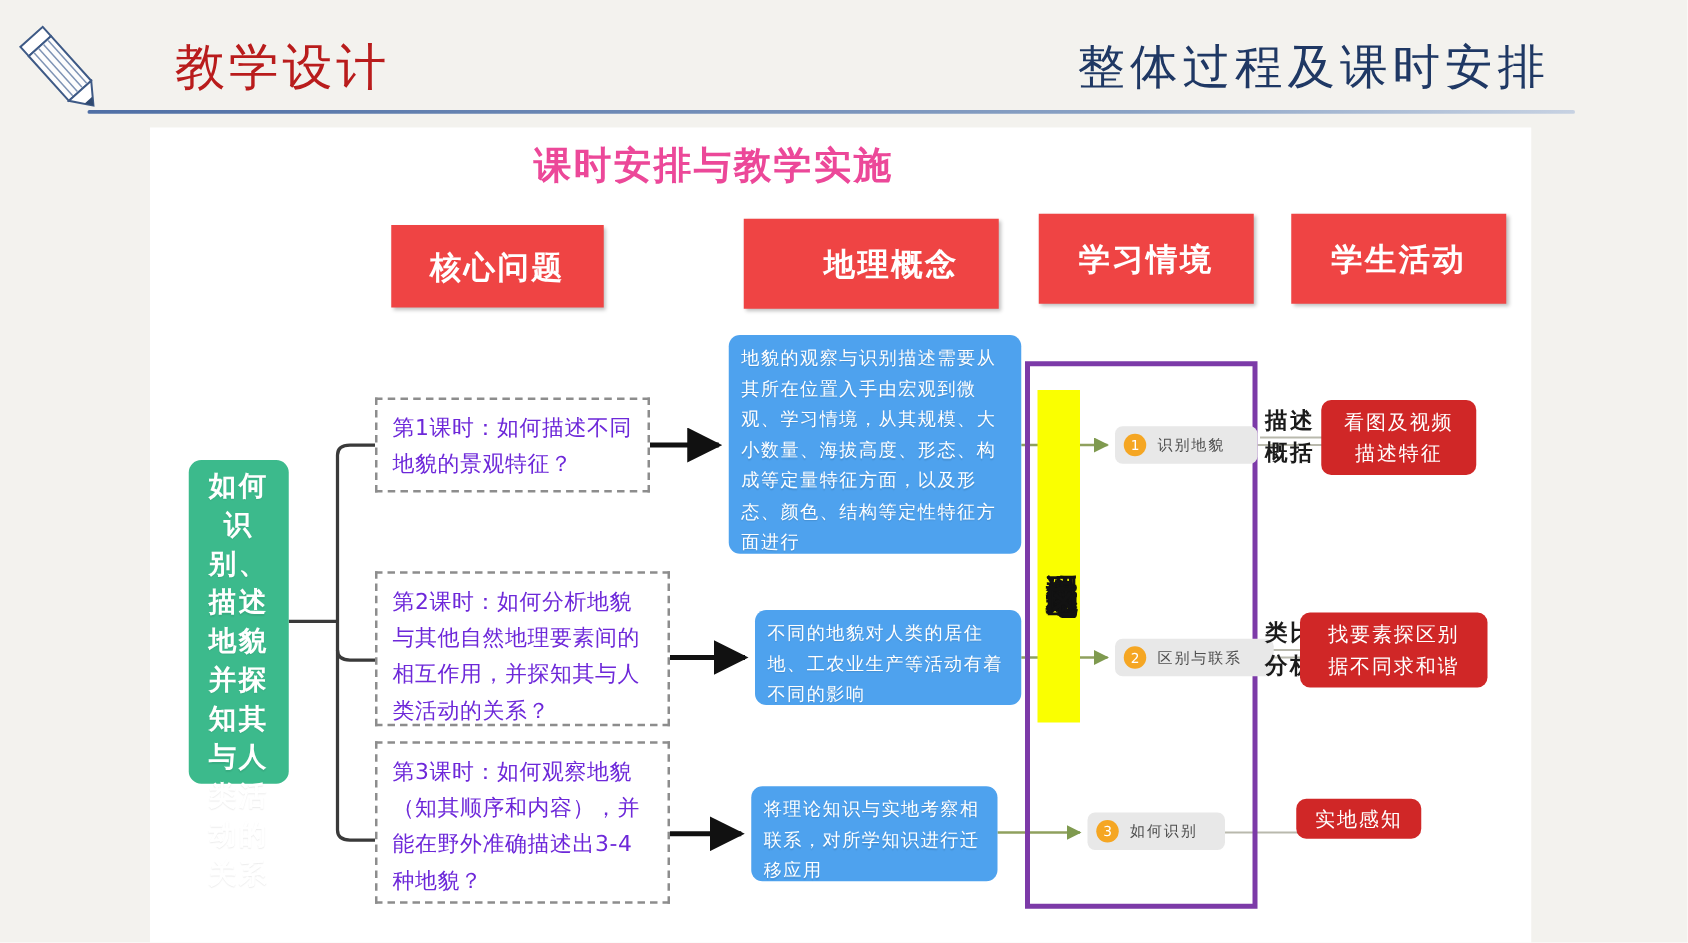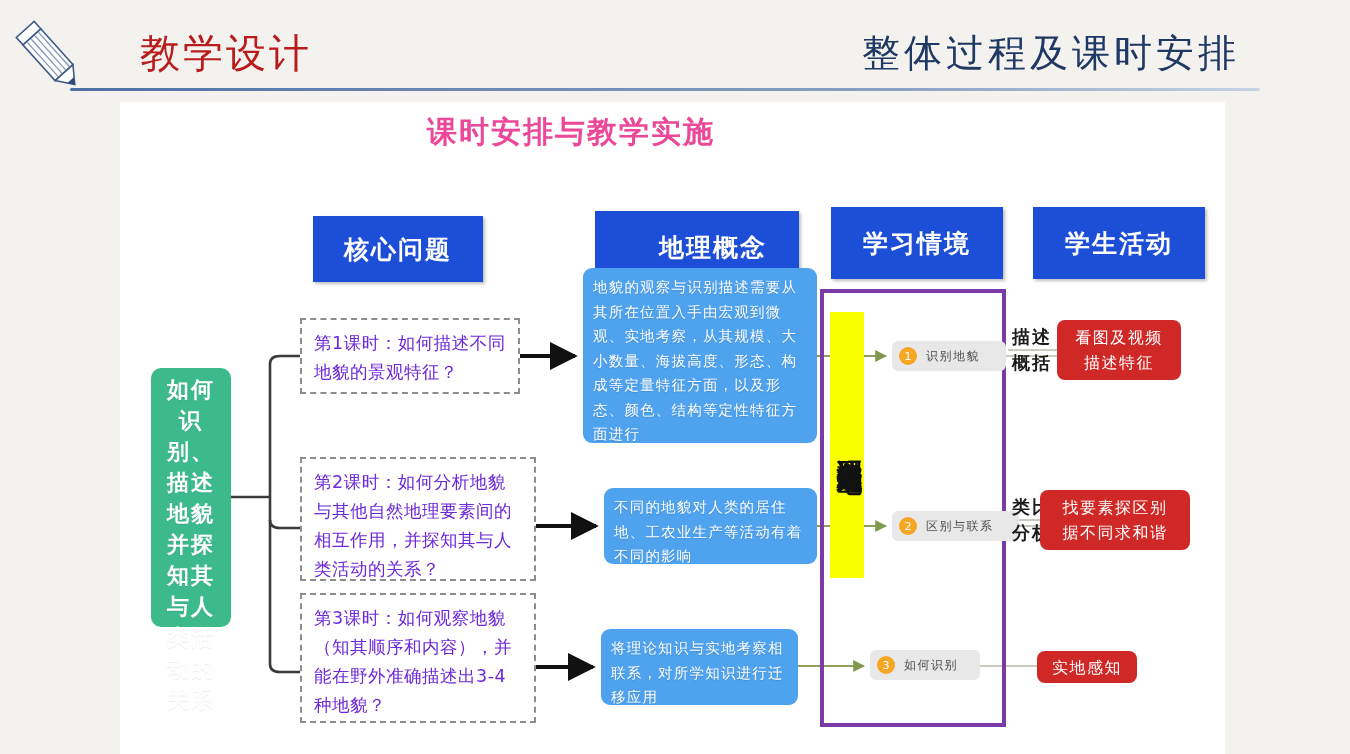--- a/index.html
+++ b/index.html
@@ -68,31 +68,30 @@
     font-size: 30px;
     font-weight: bold;
     color: #ec4899;
     letter-spacing: 2px;
     font-family: "DejaVu Sans", "Liberation Sans", sans-serif;
   }
 
   
   .col-header {
     position: absolute;
-    background: #1d4ed8;
+    background: #ef4444;
     color: #ffffff;
     font-size: 25px;
     font-weight: bold;
     letter-spacing: 2px;
     display: flex;
     align-items: center;
     justify-content: center;
     font-family: "DejaVu Sans", "Liberation Sans", sans-serif;
     box-shadow: 2px 2px 3px rgba(0,0,0,0.25);
-    margin-top: 36px;
   }
   #col-header-0 { left: 193px; top: 78px;  width: 170px; height: 66px; }
   #col-header-1 { left: 475px; top: 73px;  width: 172px; height: 72px; padding-left: 32px; }
   #col-header-2 { left: 711px; top: 69px;  width: 172px; height: 72px; }
   #col-header-3 { left: 913px; top: 69px;  width: 172px; height: 72px; }
 
   
   #root-node {
     position: absolute;
     left: 31px; top: 266px;
@@ -234,21 +233,21 @@
     flex-direction: column;
     align-items: center;
     justify-content: center;
     text-align: center;
     padding: 5px 10px;
     box-sizing: border-box;
     font-family: "DejaVu Sans", "Liberation Sans", sans-serif;
   }
   #outcome-box-0 { left: 937px; top: 218px; width: 124px; height: 60px; }
   #outcome-box-1 { left: 920px; top: 388px; width: 150px; height: 60px; }
-  #outcome-box-2 { left: 917px; top: 549px; width: 100px; height: 32px; }
+  #outcome-box-2 { left: 917px; top: 537px; width: 100px; height: 32px; }
 
   
   #connectors {
     position: absolute;
     left: 0; top: 0;
     width: 1105px; height: 652px;
     pointer-events: none;
   }
 </style>
 </head>
@@ -318,21 +317,21 @@
     <path d="M 888 248 L 938 248" stroke="#b9b9ad" stroke-width="1.6" fill="none"></path>
     <path d="M 888 418 L 925 418" stroke="#b9b9ad" stroke-width="1.6" fill="none"></path>
   </svg>
 
   <div id="root-node">如何识别、描述地貌并探知其与人类活动的关系</div>
 
   <div class="lesson-box" id="lesson-box-0">第1课时：如何描述不同地貌的景观特征？</div>
   <div class="lesson-box" id="lesson-box-1">第2课时：如何分析地貌与其他自然地理要素间的相互作用，并探知其与人类活动的关系？</div>
   <div class="lesson-box" id="lesson-box-2">第3课时：如何观察地貌（知其顺序和内容），并能在野外准确描述出3-4种地貌？</div>
 
-  <div class="concept-box" id="concept-box-0">地貌的观察与识别描述需要从其所在位置入手由宏观到微观、实地考察，从其规模、大小数量、海拔高度、形态、构成等定量特征方面，以及形态、颜色、结构等定性特征方面进行</div>
+  <div class="concept-box" id="concept-box-0">地貌的观察与识别描述需要从其所在位置入手由宏观到微观、学习情境，从其规模、大小数量、海拔高度、形态、构成等定量特征方面，以及形态、颜色、结构等定性特征方面进行</div>
   <div class="concept-box" id="concept-box-1">不同的地貌对人类的居住地、工农业生产等活动有着不同的影响</div>
   <div class="concept-box" id="concept-box-2">将理论知识与实地考察相联系，对所学知识进行迁移应用</div>
 
   <div id="situation-frame"></div>
   <div id="situation-label">调研乌尔禾恐龙活动地区</div>
 
   <div class="pill-node" id="pill-node-0">
     <span class="pill-badge">1</span>
     <span class="pill-label">识别地貌</span>
   </div>

